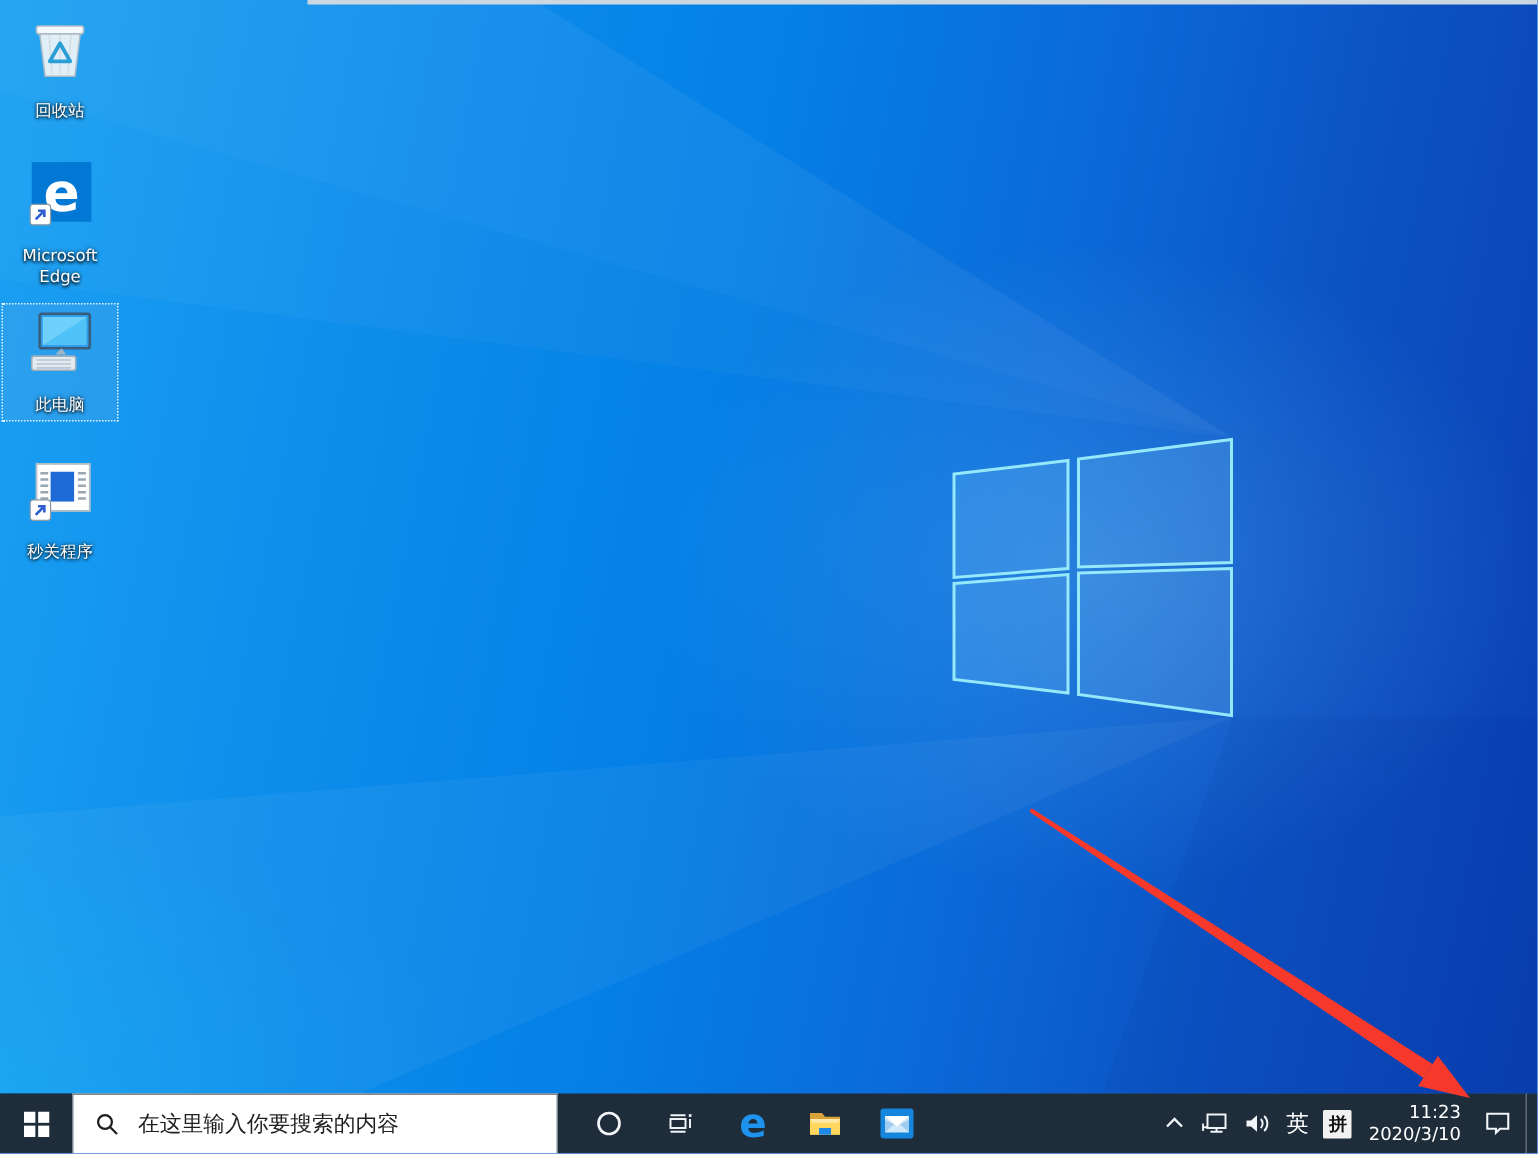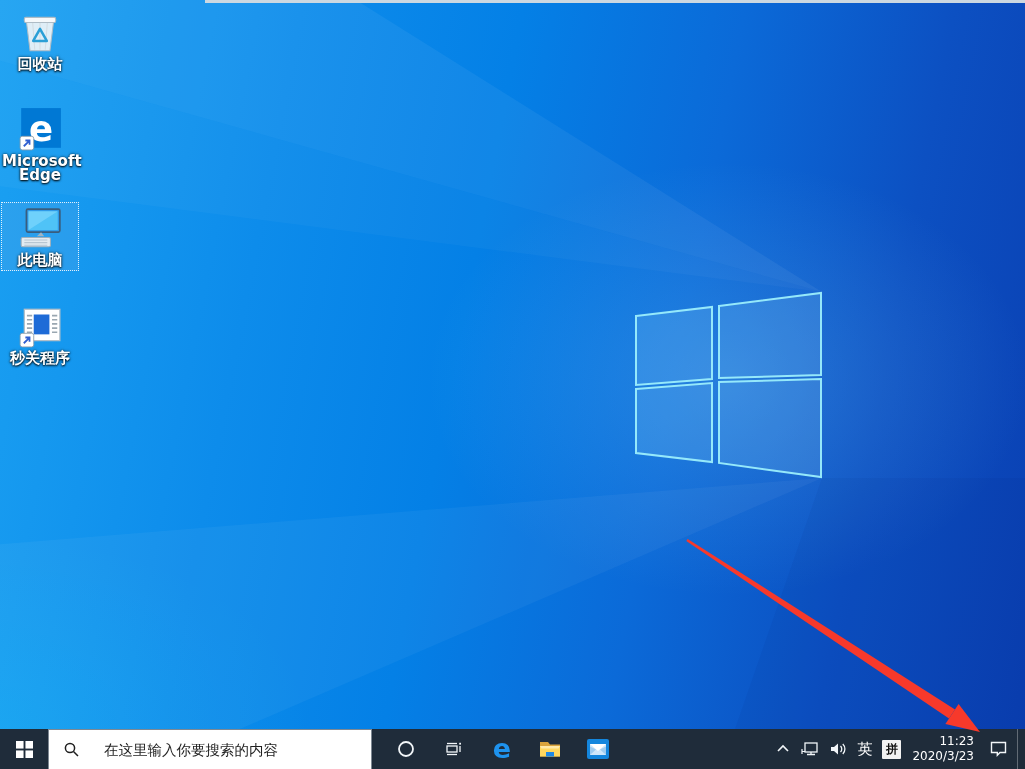--- a/index.html
+++ b/index.html
@@ -15,29 +15,29 @@
   .wallpaper svg{position:absolute;inset:0;}
 
   
   .top-strip{position:absolute;top:0;left:205px;width:820px;height:3px;background:#ccd8e1;z-index:6;}
 
   
   .icon-cell{position:absolute;left:1px;width:76px;text-align:center;z-index:5;cursor:default;
     padding:2px 0 3px 0;border:1px dotted transparent;}
   .icon-cell.selected{border:1px dotted rgba(255,255,255,.85);background:rgba(130,180,230,.18);}
   .icon-art{width:46px;height:46px;margin:0 auto;display:block;}
-  .icon-label{display:block;margin-top:2px;font-size:15px;line-height:14px;color:#fff;
-    text-shadow:0 1px 2px rgba(0,0,0,.95),0 0 3px rgba(0,0,0,.7);font-weight:bold;}
+  .icon-label{display:block;margin-top:12px;font-size:11px;line-height:14px;color:#fff;
+    text-shadow:0 1px 2px rgba(0,0,0,.95),0 0 3px rgba(0,0,0,.7);}
 
   
   .taskbar{position:absolute;left:0;right:0;bottom:0;height:40px;background:#1f2c3a;z-index:20;
     display:flex;align-items:stretch;}
   .tb-btn{width:48px;display:flex;align-items:center;justify-content:center;flex:0 0 auto;}
   .searchbox{flex:0 0 auto;width:308px;background:#fff;border:1px solid #7e8893;border-bottom:none;
-    display:flex;align-items:center;gap:22px;padding:0 0 0 14px;}
+    display:flex;align-items:center;gap:10px;padding:0 0 0 14px;}
   .searchbox input{border:none;outline:none;flex:1;font-size:14.5px;color:#1f1f1f;background:transparent;
     font-family:"DejaVu Sans","Liberation Sans",sans-serif;}
   .searchbox input::placeholder{color:#1f1f1f;opacity:1;}
   .tray{margin-left:auto;display:flex;align-items:center;flex:0 0 auto;}
   .tray-item{display:flex;align-items:center;justify-content:center;height:40px;padding:0 5px;}
   .tray-lang{color:#fff;font-size:15px;}
   .tray-ime{width:19px;height:19px;background:#f2f2f2;color:#111;font-size:12px;font-weight:bold;
     display:flex;align-items:center;justify-content:center;border-radius:1px;}
   .clock{color:#fff;font-size:12px;line-height:15px;text-align:right;padding:0 6px;}
   .show-desktop{width:7px;height:40px;border-left:1px solid rgba(255,255,255,.3);}
@@ -206,21 +206,21 @@
       <div class="tray-item tray-lang">
         <span>英</span>
       </div>
 
       <div class="tray-item">
         <span class="tray-ime">拼</span>
       </div>
 
       <div class="clock">
         <div>11:23</div>
-        <div>2020/3/23</div>
+        <div>2020/3/10</div>
       </div>
 
       <div class="tray-item" style="padding:0 10px">
         <svg width="17" height="16" viewBox="0 0 17 16">
           <path d="M1.5,1.5 h14 v10 h-5.5 l-2.7,2.7 v-2.7 h-5.8 z" fill="none" stroke="#f2f6f9" stroke-width="1.4"></path>
         </svg>
       </div>
 
       <div class="show-desktop"></div>
     </div>

